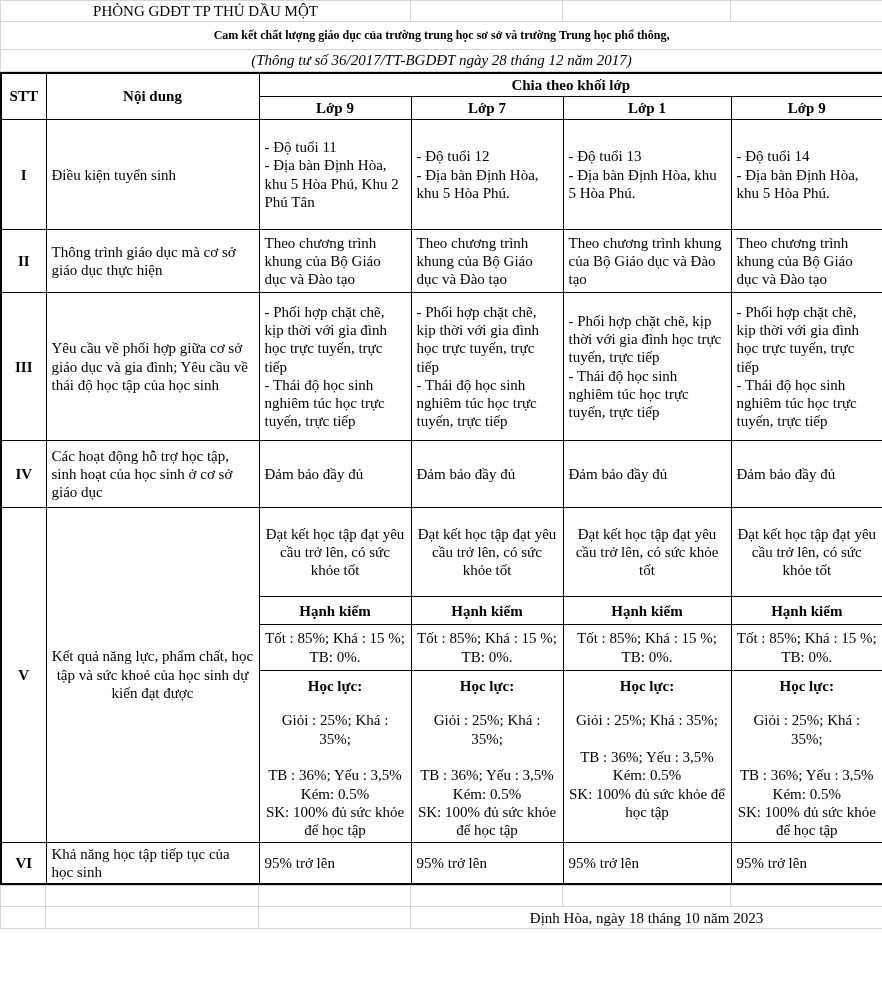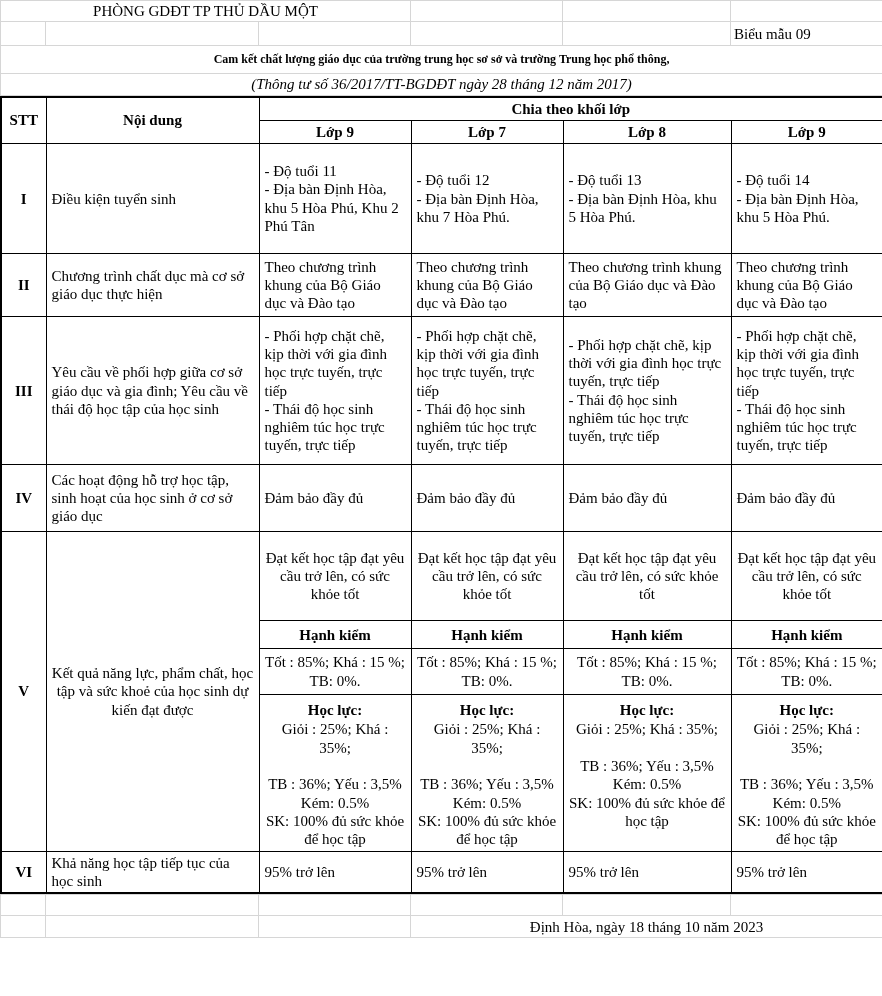--- a/index.html
+++ b/index.html
@@ -13,48 +13,40 @@
   .main td{border:1px solid #000;padding:2px 5px;}
   .b{font-weight:bold;}
   .c{text-align:center;}
   .l{text-align:left;}
   .r-pad{padding-left:3px;}
   .i{font-style:italic;}
   .pre{white-space:pre-line;}
   .fs17{font-size:17px;}
   .fs16{font-size:12px;}
   .stt{text-align:center;font-weight:bold;}
-  .acad-val{margin-top:1px;white-space:pre-line;}
+  .acad-val{margin-top:16px;white-space:pre-line;}
 </style>
 </head>
 <body>
 
 <table class="grid">
   <colgroup>
       <col style="width:45px">
       <col style="width:213px">
       <col style="width:152px">
       <col style="width:152px">
       <col style="width:168px">
       <col style="width:152px">
     </colgroup>
   <tbody>
       <tr style="height:21px">
     <td colspan="3" class="c">PHÒNG  GDĐT TP THỦ DẦU MỘT</td>
     <td></td>
     <td></td>
     <td></td>
-  </tr>
-  <tr style="height:24px">
-    <td></td>
-    <td></td>
-    <td></td>
-    <td></td>
-    <td></td>
-    <td class="l r-pad">Biểu mẫu 09</td>
   </tr>
   <tr style="height:28px">
     <td colspan="6" class="c b fs16">Cam kết chất lượng giáo dục của trường trung học sơ sở và trường Trung học phổ thông,</td>
   </tr>
   <tr style="height:19px">
     <td colspan="6" class="c i">(Thông tư số 36/2017/TT-BGDĐT ngày 28 tháng 12 năm 2017)</td>
   </tr>
 </tbody>
   </table>
 
@@ -69,40 +61,40 @@
     </colgroup>
   <tbody>
       <tr style="height:20px">
     <td rowspan="2" class="c b">STT</td>
     <td rowspan="2" class="c b">Nội dung</td>
     <td colspan="4" class="c b">Chia theo khối lớp</td>
   </tr>
   <tr style="height:23px">
     <td class="c b">Lớp 9</td>
     <td class="c b">Lớp 7</td>
-    <td class="c b">Lớp 8</td>
+    <td class="c b">Lớp 1</td>
     <td class="c b">Lớp 9</td>
   </tr>
 
   <tr style="height:110px">
     <td class="stt">I</td>
     <td class="l">Điều kiện tuyển sinh</td>
     <td class="l pre">- Độ tuổi 11
 - Địa bàn Định Hòa, khu 5 Hòa Phú, Khu 2 Phú Tân</td>
     <td class="l pre">- Độ tuổi 12
-- Địa bàn Định Hòa, khu 7 Hòa Phú.</td>
+- Địa bàn Định Hòa, khu 5 Hòa Phú.</td>
     <td class="l pre">- Độ tuổi 13
 - Địa bàn Định Hòa, khu 5 Hòa Phú.</td>
     <td class="l pre">- Độ tuổi 14
 - Địa bàn Định Hòa, khu 5 Hòa Phú.</td>
   </tr>
 
   <tr style="height:63px">
     <td class="stt">II</td>
-    <td class="l">Chương trình chất dục mà cơ sở giáo dục thực hiện</td>
+    <td class="l">Thông trình giáo dục mà cơ sở giáo dục thực hiện</td>
     <td class="l pre">Theo chương trình khung của Bộ Giáo dục và Đào tạo</td>
     <td class="l pre">Theo chương trình khung của Bộ Giáo dục và Đào tạo</td>
     <td class="l pre">Theo chương trình khung của Bộ Giáo dục và Đào tạo</td>
     <td class="l pre">Theo chương trình khung của Bộ Giáo dục và Đào tạo</td>
   </tr>
 
   <tr style="height:148px">
     <td class="stt">III</td>
     <td class="l">Yêu cầu về phối hợp giữa cơ sở giáo dục và gia đình; Yêu cầu về thái độ học tập của học sinh</td>
     <td class="l pre">- Phối hợp chặt chẽ, kịp thời với gia đình học trực tuyến, trực tiếp

